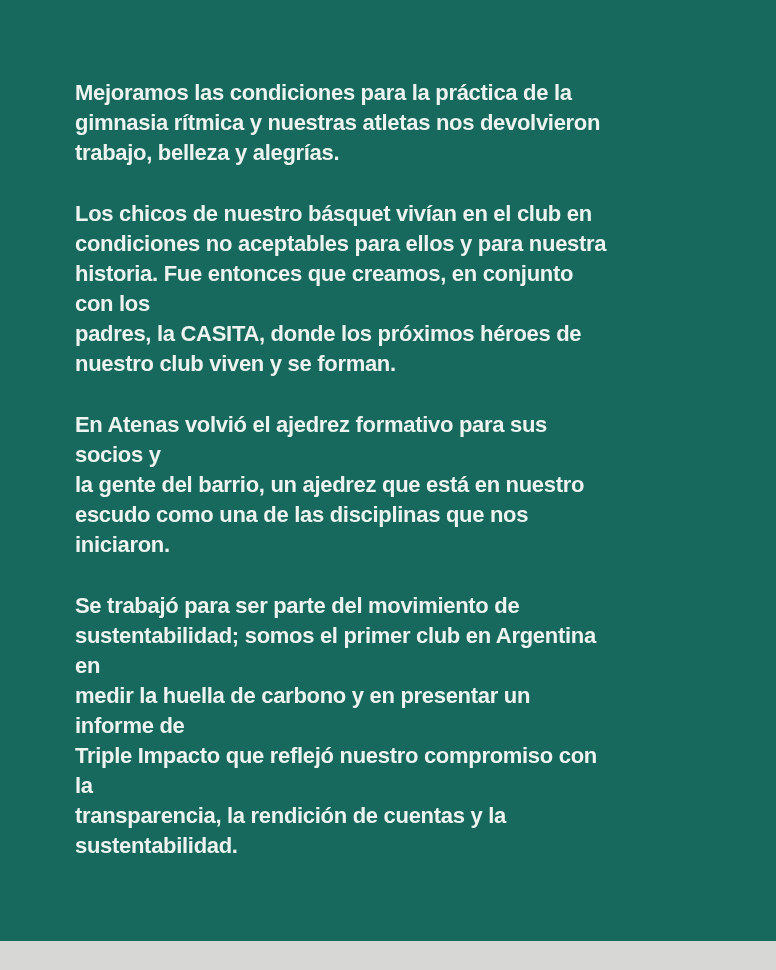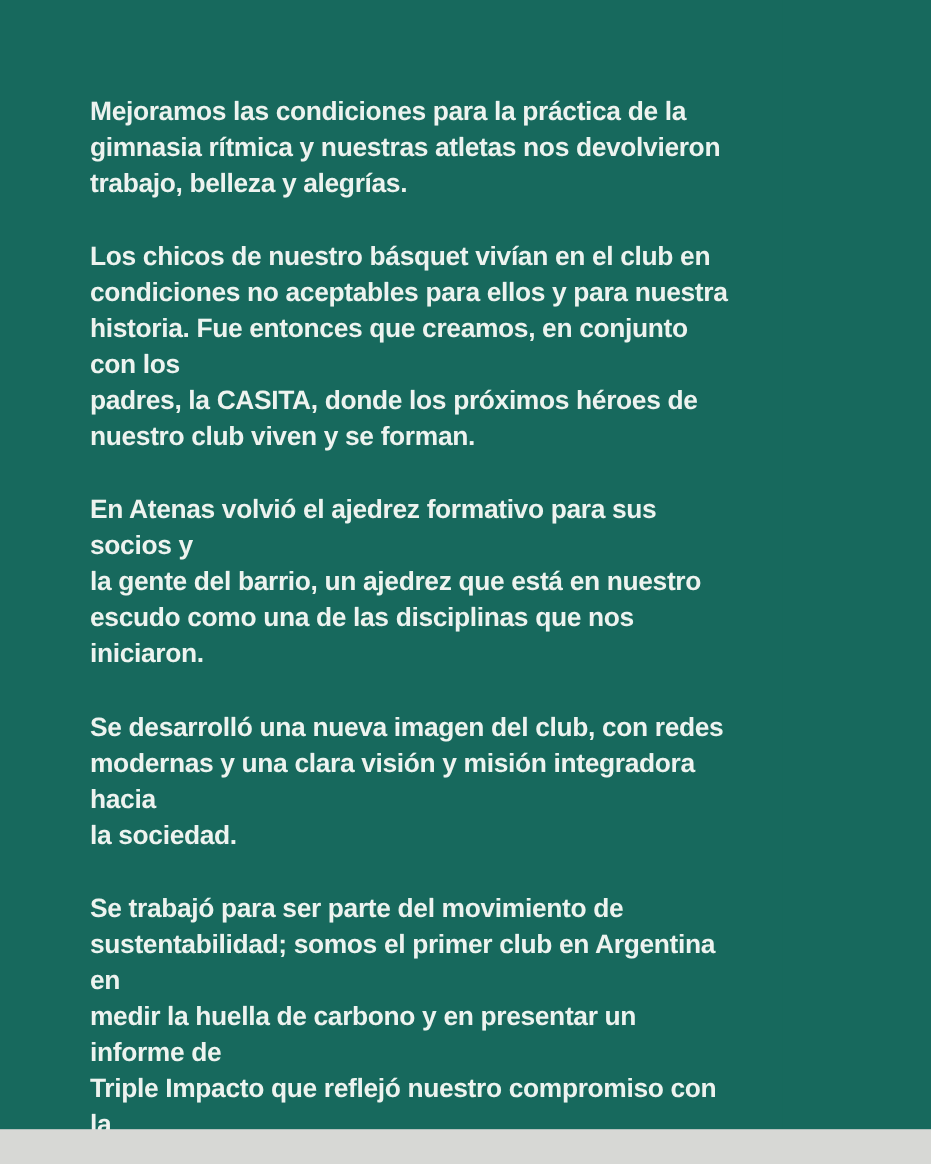--- a/index.html
+++ b/index.html
@@ -57,23 +57,20 @@
 gimnasia rítmica y nuestras atletas nos devolvieron
 trabajo, belleza y alegrías.</p>
     <p>Los chicos de nuestro básquet vivían en el club en
 condiciones no aceptables para ellos y para nuestra
 historia. Fue entonces que creamos, en conjunto con los
 padres, la CASITA, donde los próximos héroes de
 nuestro club viven y se forman.</p>
     <p>En Atenas volvió el ajedrez formativo para sus socios y
 la gente del barrio, un ajedrez que está en nuestro
 escudo como una de las disciplinas que nos iniciaron.</p>
-    <p>Se desarrolló una nueva imagen del club, con redes
-modernas y una clara visión y misión integradora hacia
-la sociedad.</p>
     <p>Se trabajó para ser parte del movimiento de
 sustentabilidad; somos el primer club en Argentina en
 medir la huella de carbono y en presentar un informe de
 Triple Impacto que reflejó nuestro compromiso con la
 transparencia, la rendición de cuentas y la
 sustentabilidad.</p>
   </div>
   <div class="footer-bar"></div>
 </div>
 

